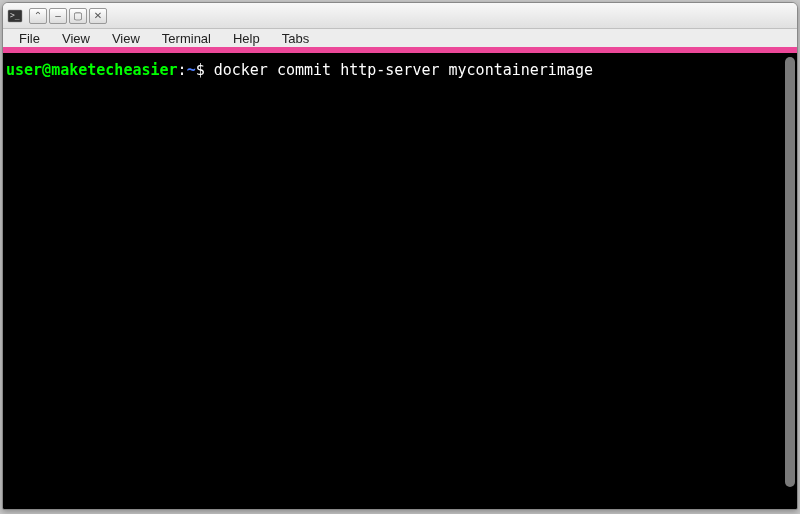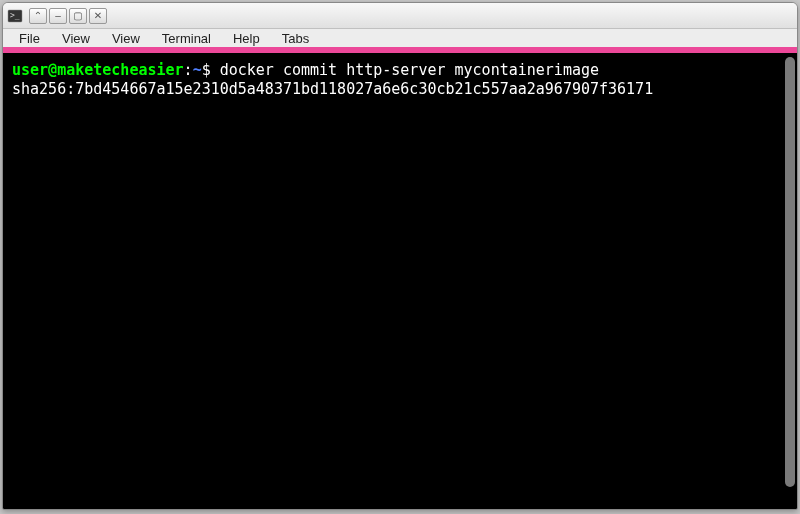--- a/index.html
+++ b/index.html
@@ -74,21 +74,21 @@
       gap: 2px;
     }
     .menu-item {
       padding: 2px 10px;
       color: #222;
       cursor: pointer;
     }
     .terminal-body {
       flex: 1;
       background: #000;
-      padding: 8px 9px;
+      padding: 8px 3px;
       font-family: "DejaVu Sans Mono", "Liberation Mono", monospace;
       font-size: 15px;
       line-height: 1.25;
       color: #fff;
       position: relative;
       overflow: hidden;
     }
     .line { white-space: pre; }
     .user { color: #00ff00; font-weight: bold; }
     .colon { color: #fff; }
@@ -145,19 +145,18 @@
     <span class="menu-item">File</span>
     <span class="menu-item">View</span>
     <span class="menu-item">View</span>
     <span class="menu-item">Terminal</span>
     <span class="menu-item">Help</span>
     <span class="menu-item">Tabs</span>
   </div>
 
   <div class="terminal-body">
     <div class="line"><span class="user">user@maketecheasier</span><span class="colon">:</span><span class="path">~</span><span class="dollar">$</span><span class="cmd"> <span>docker commit http-server mycontainerimage</span></span></div>
-    <div class="line output">sha256:7bd454667a15e2310d5a48371bd118027a6e6c30cb21c557aa2a967907f36171</div>
 
     <div class="scrollbar-track">
       <div class="scrollbar-thumb"></div>
     </div>
   </div>
 </div>
 
 </body></html>

